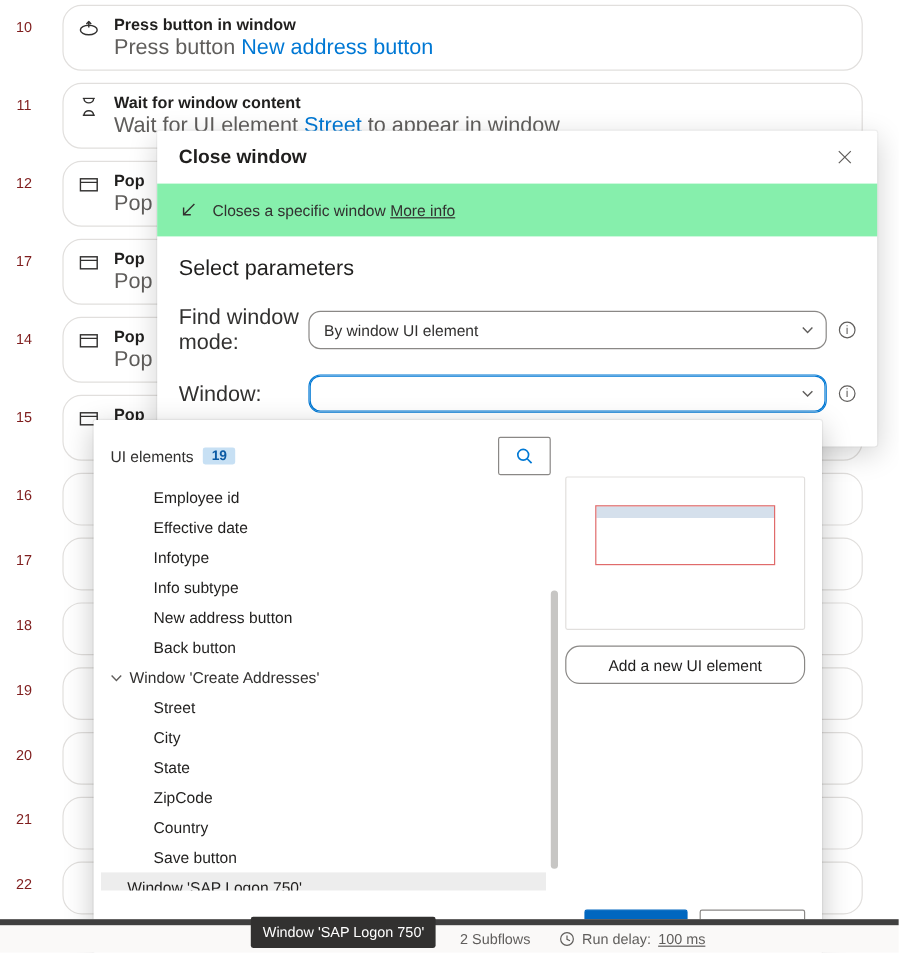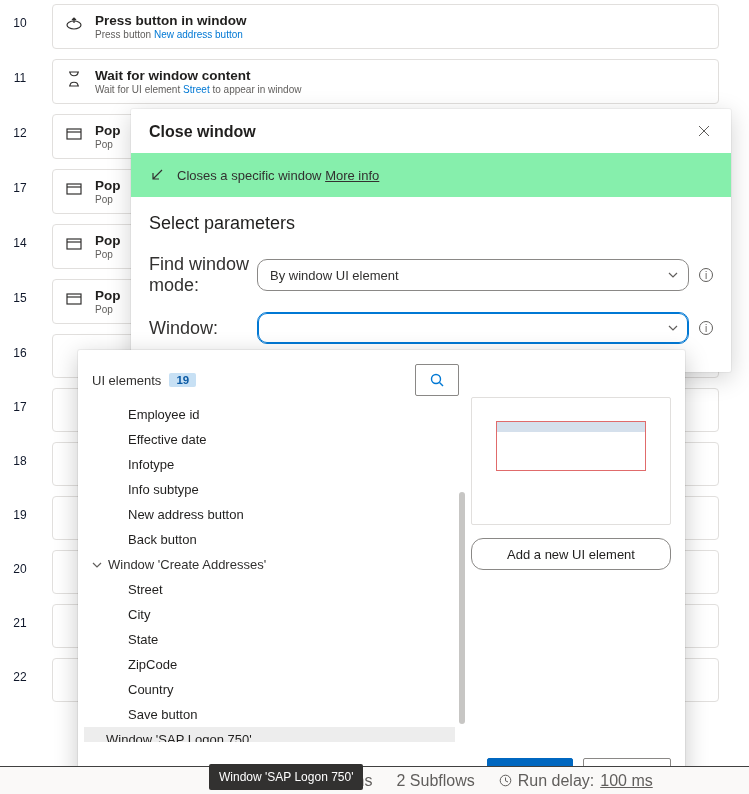--- a/index.html
+++ b/index.html
@@ -20,45 +20,45 @@
   }
   .flow-row {
     display: flex;
     align-items: flex-start;
     margin-bottom: 10px;
     padding-left: 6px;
   }
   .row-num {
     width: 28px;
     text-align: center;
-    color: #0f172a;
+    color: #7f1d1d;
     font-size: 12px;
     padding-top: 12px;
   }
   .action-card {
     border: 1px solid #e1dfdd;
-    border-radius: 4px;
+    border-radius: 16px;
     padding: 8px 12px;
     margin-left: 18px;
     flex: 1;
     margin-right: 30px;
     display: flex;
     align-items: flex-start;
     gap: 12px;
     background: #fff;
     min-height: 44px;
   }
   .action-icon {
     width: 18px; height: 18px;
     display: flex; align-items: center; justify-content: center;
     color: #323130;
     margin-top: 2px;
   }
   .action-title { font-size: 13.5px; font-weight: 600; color: #201f1e; }
-  .action-sub { font-size: 10px; color: #605e5c; margin-top: 1px; }
+  .action-sub { font-size: 18px; color: #605e5c; margin-top: 1px; }
   .link { color: #0078d4; }
   .close-row {
     display: flex;
     align-items: center;
     gap: 8px;
     padding: 4px 0 4px 84px;
     color: #605e5c;
     font-size: 13px;
   }
 
@@ -267,27 +267,27 @@
     padding: 6px 10px;
     border-radius: 2px;
     z-index: 9;
   }
 
   
   .status-bar {
     position:absolute;
     bottom:0; left:0; right:0;
     height: 28px;
-    border-top: 1px solid #404040;
+    border-top: 5px solid #404040;
     background:#faf9f8;
     display:flex;
     align-items:center;
     gap: 24px;
     padding: 0 14px 0 320px;
-    font-size: 16px;
+    font-size: 12px;
     color:#605e5c;
     z-index: 1;
   }
   .status-item { display:flex; align-items:center; gap:6px; }
   .status-bar .underline { text-decoration: underline; }
   svg { display:block; }
 </style>
 </head>
 <body>
 

